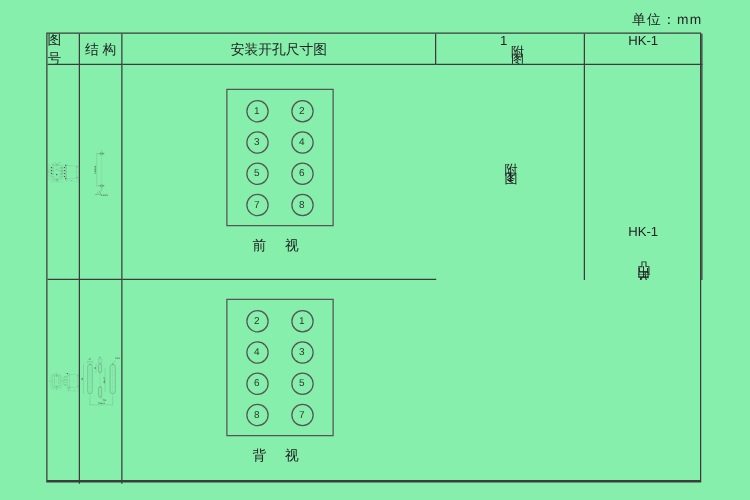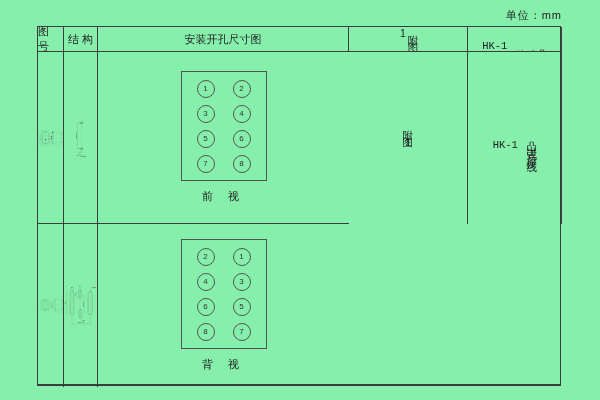--- a/index.html
+++ b/index.html
@@ -12,21 +12,21 @@
        border-top:1.5px solid #3c3c3c;border-bottom:2px solid #3c3c3c;
        border-left:1px solid #3c3c3c;border-right:1px solid #3c3c3c;box-sizing:border-box;}
   .cell{border-right:1px solid #3c3c3c;border-bottom:1px solid #3c3c3c;box-sizing:border-box;
         display:flex;align-items:center;justify-content:center;overflow:hidden;position:relative;}
   .cell.last-col{border-right:none;}
   .cell.last-row{border-bottom:none;}
   .hcell{font-size:11px;color:#222;border-bottom:1.5px solid #3c3c3c;}
   .vtext{writing-mode:vertical-rl;text-orientation:upright;font-size:10.5px;color:#222;
          letter-spacing:7px;line-height:1;}
   .vtext.tight{letter-spacing:4px;}
-  .structcell{flex-direction:row;gap:8px;padding-top:14px;justify-content:center;font-family:Liberation Mono, monospace;}
+  .structcell{flex-direction:column;gap:8px;padding-top:14px;justify-content:flex-end;}
   .model{font-size:10.5px;color:#222;}
   
   .termwrap{display:flex;flex-direction:column;align-items:center;gap:8px;}
   .termbox{width:72px;height:100px;border:1.4px solid #555;display:grid;
            grid-template-columns:1fr 1fr;grid-template-rows:repeat(4,1fr);
            align-items:center;justify-items:center;padding:4px 6px;box-sizing:content-box;}
   .tc{width:16px;height:16px;border:1.3px solid #555;border-radius:50%;
       display:flex;align-items:center;justify-content:center;font-size:8px;color:#333;}
   .termview{font-size:11px;letter-spacing:6px;color:#222;}
   

